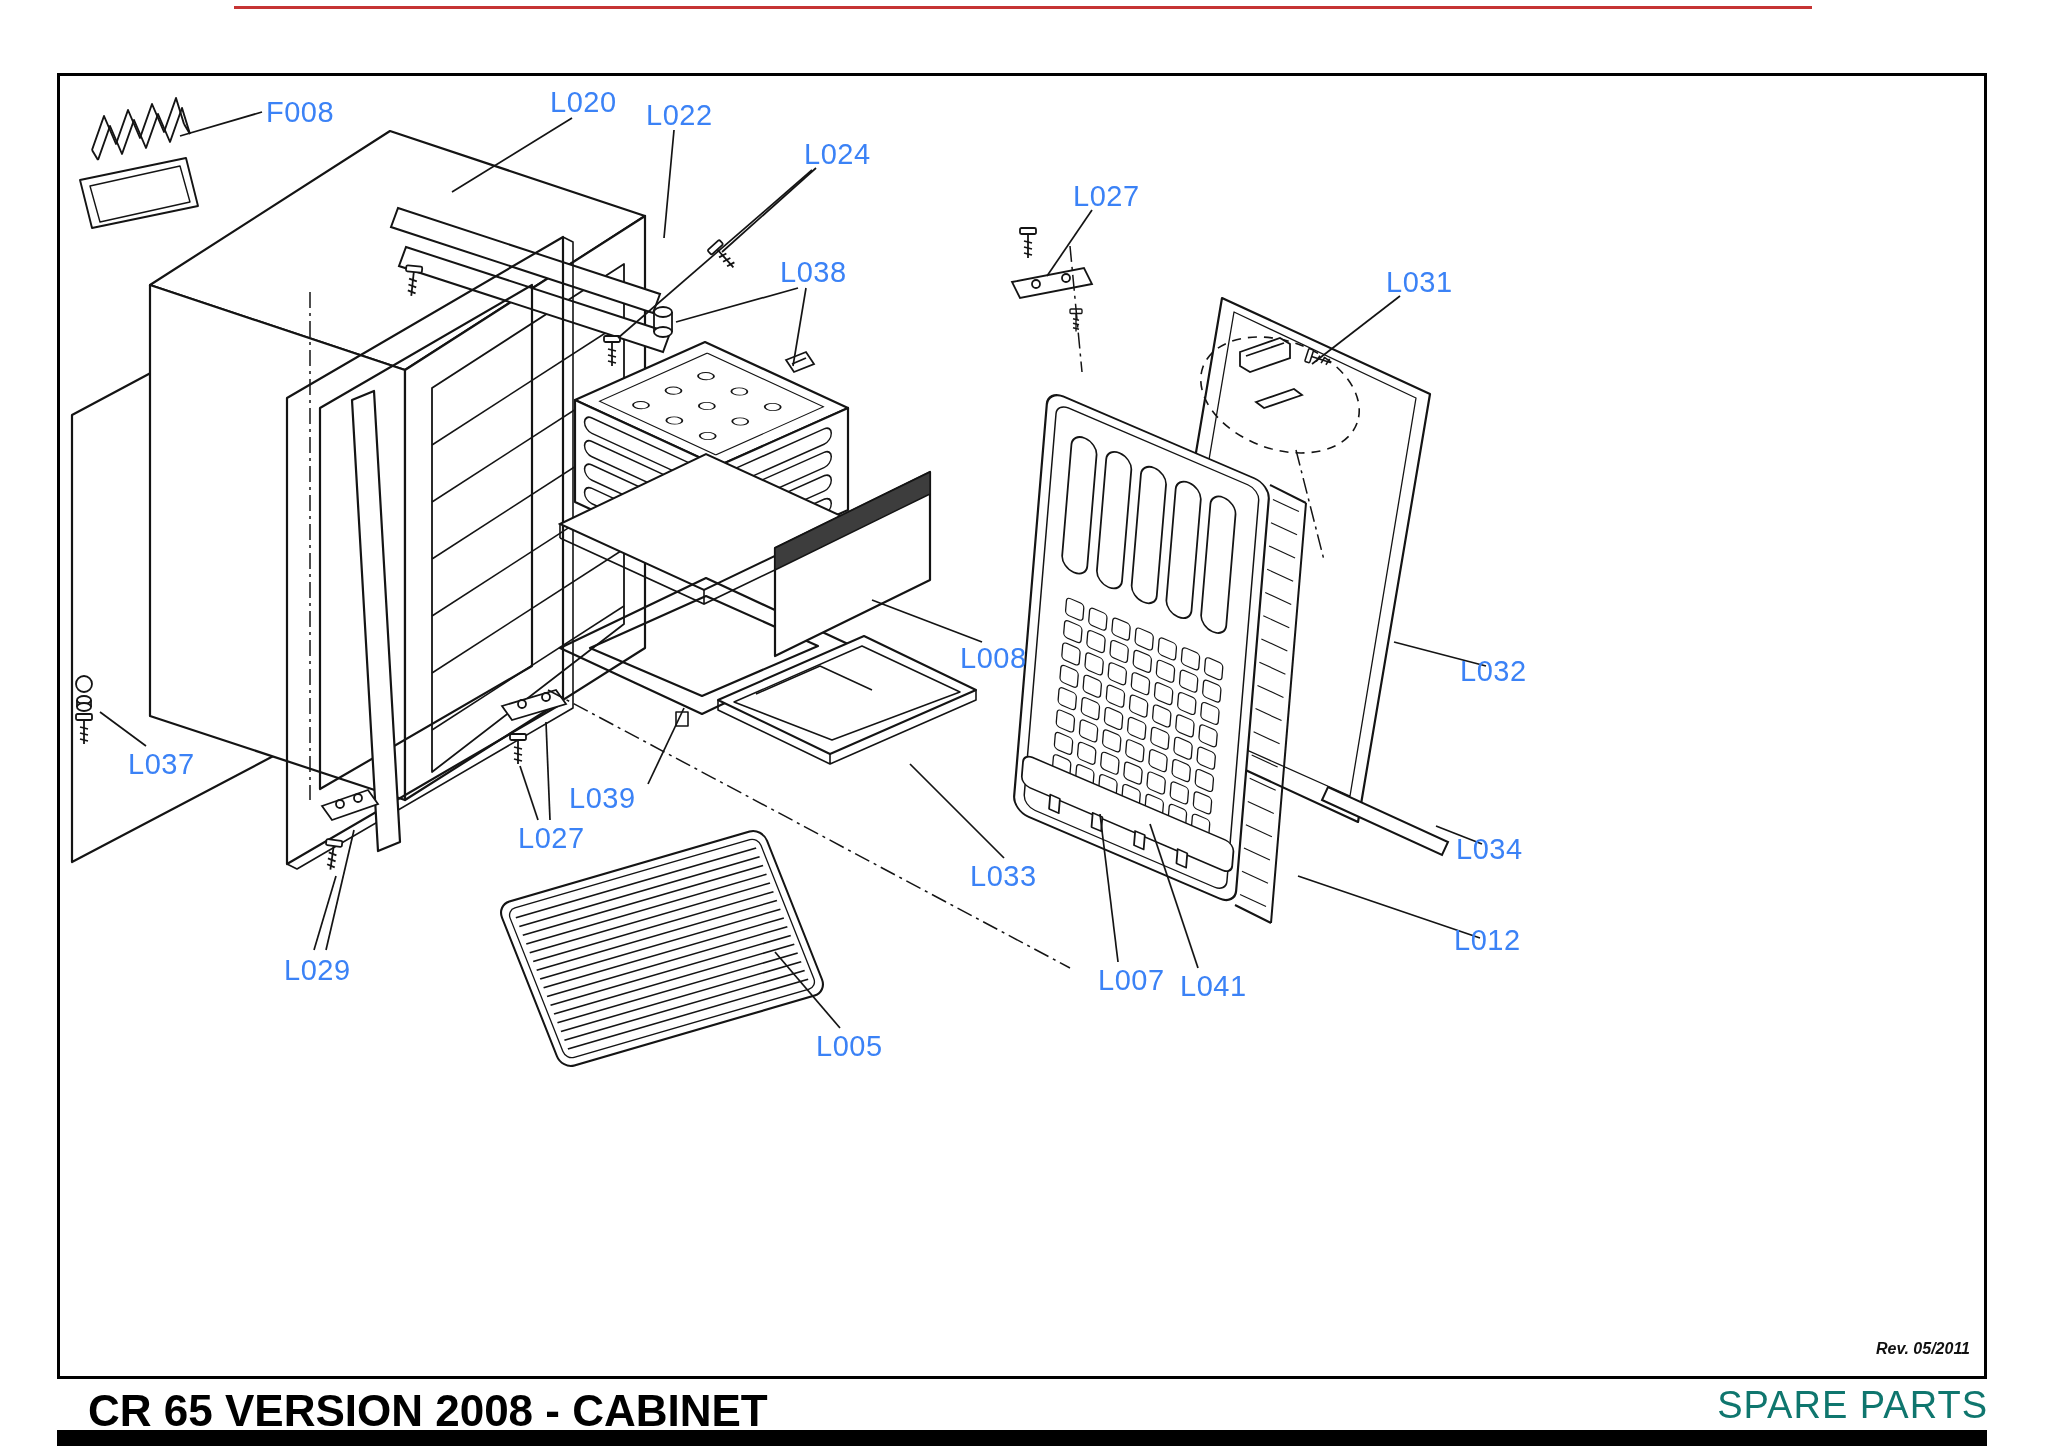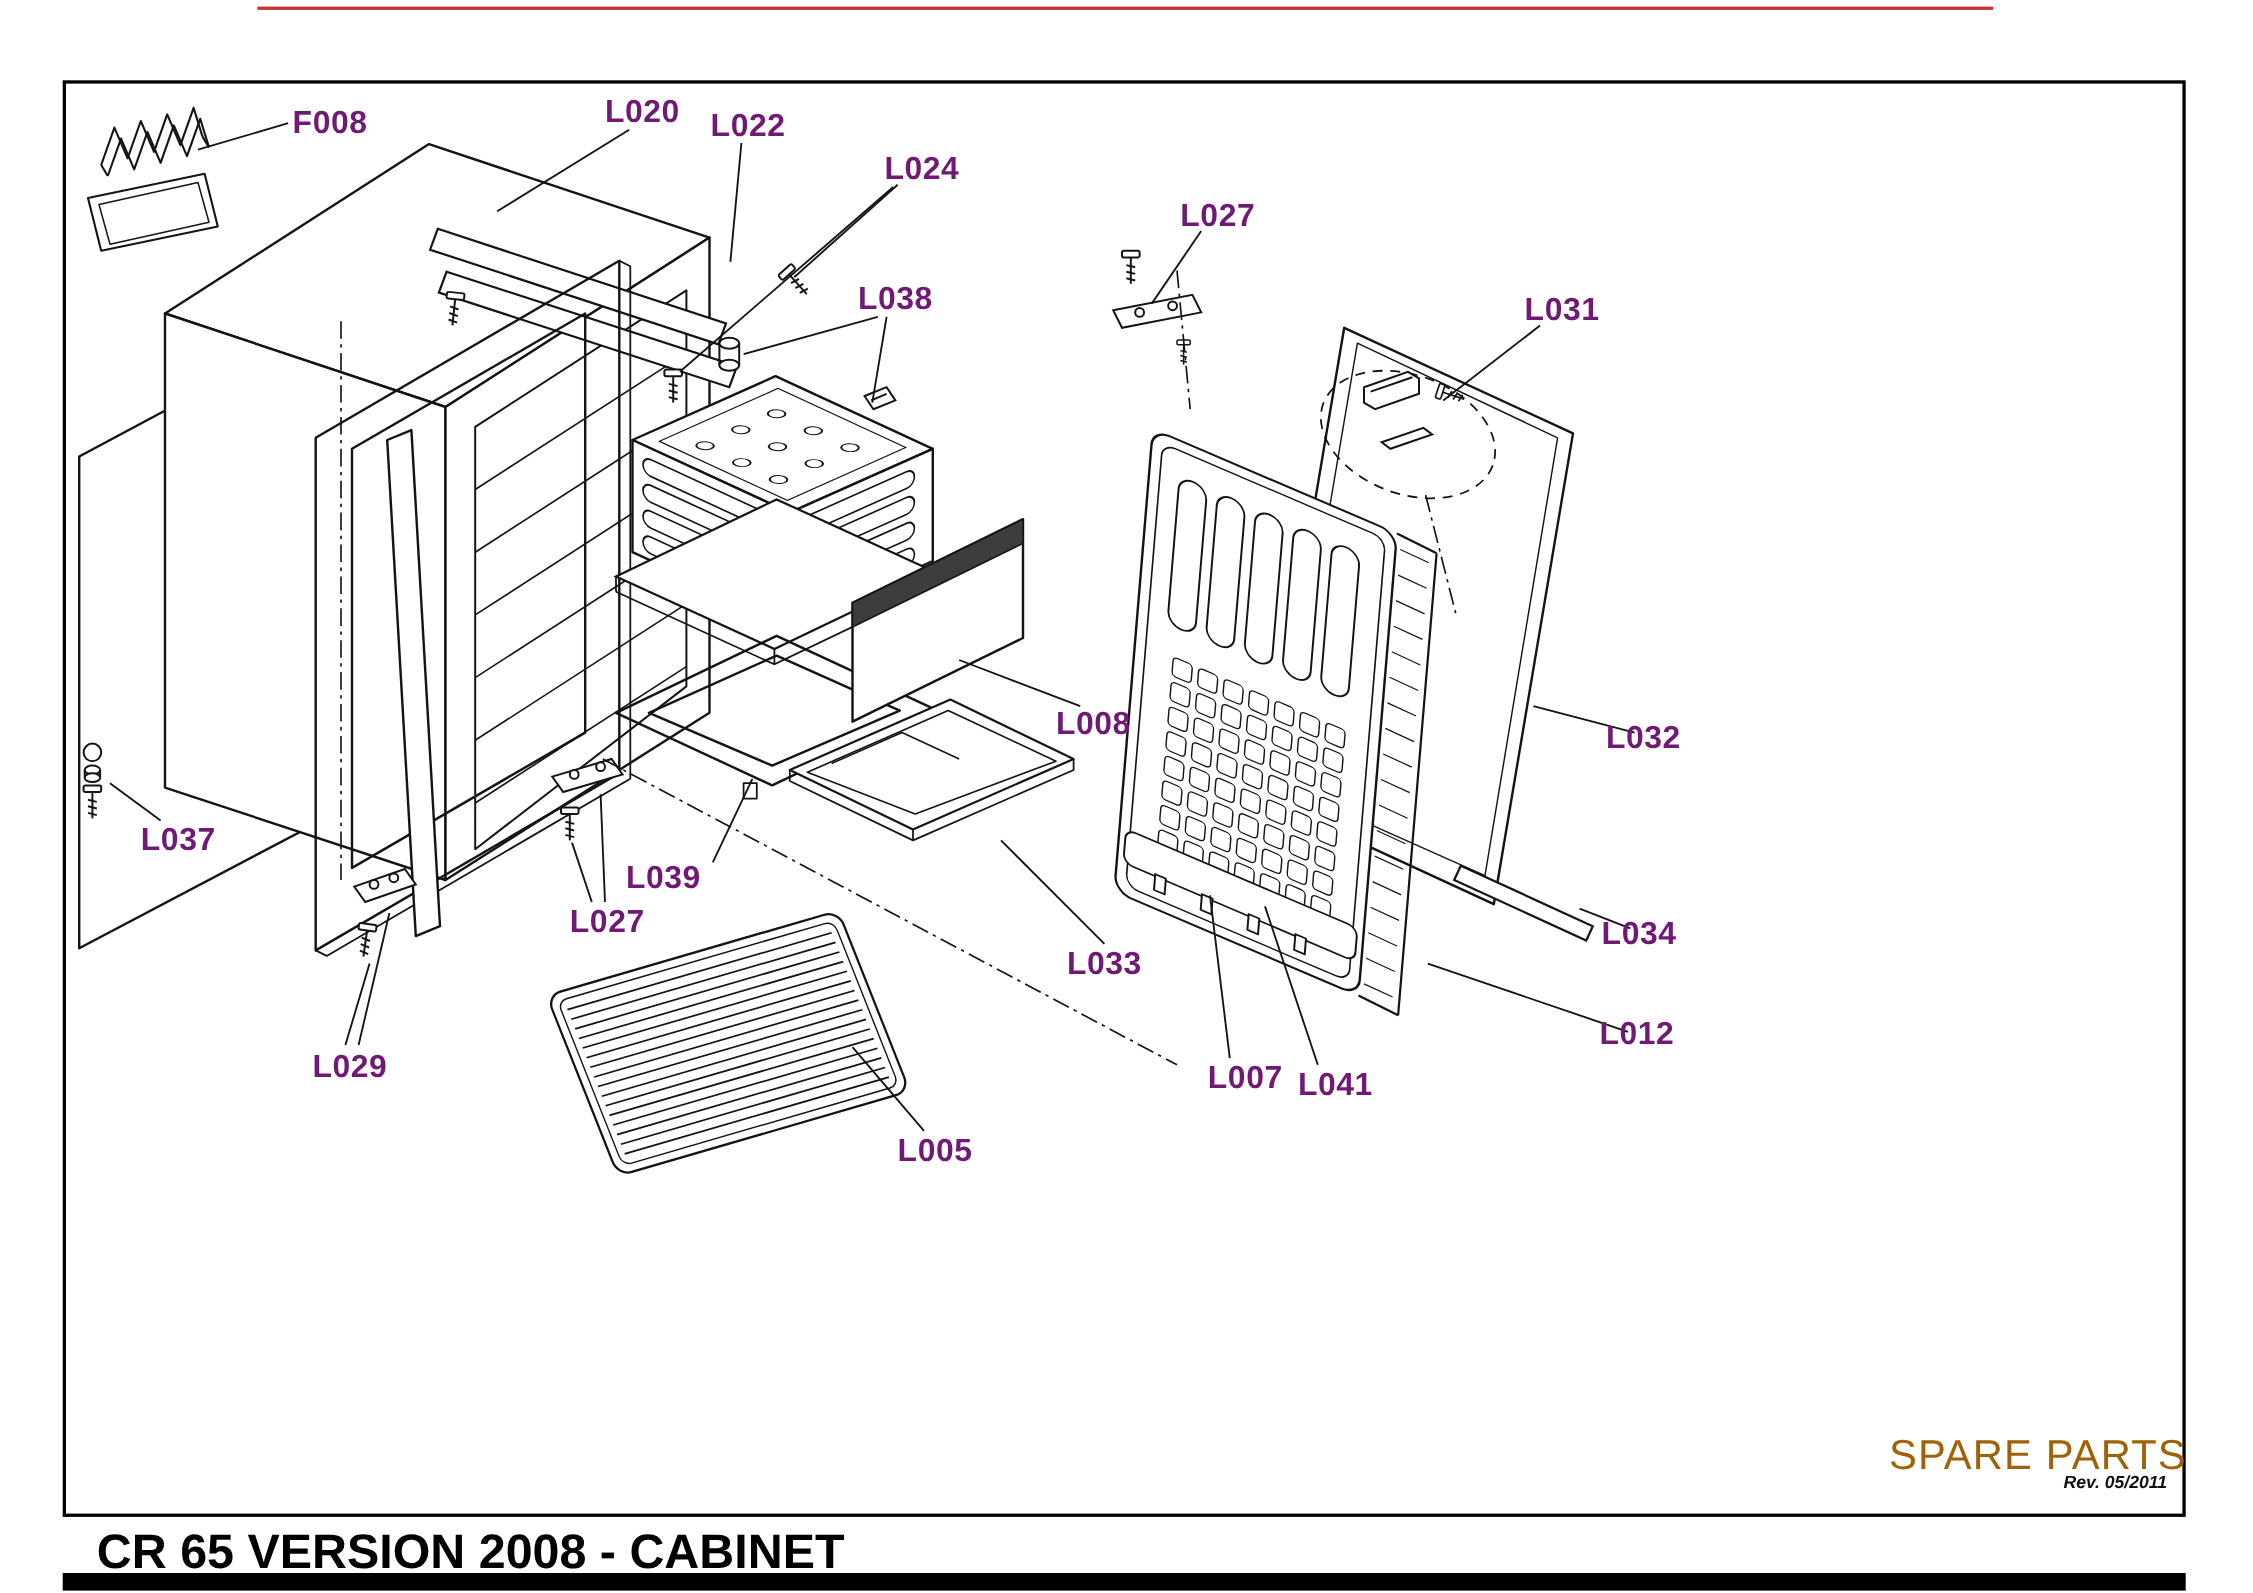--- a/index.html
+++ b/index.html
@@ -6,30 +6,30 @@
   body{
     width:2048px;height:1448px;position:relative;background:#ffffff;
     font-family:"Liberation Sans", sans-serif;overflow:hidden;color:#111;
   }
   .frame-border{
     position:absolute;left:57px;top:73px;width:1930px;height:1306px;
     border:3px solid #000;box-sizing:border-box;background:transparent;pointer-events:none;
   }
   .top-red-line{position:absolute;top:6px;left:234px;width:1578px;height:3px;background:#c63434;}
   .part-label{
-    position:absolute;font-weight:bold;font-size:29px;letter-spacing:0.5px;color:#701a75;white-space:nowrap;
+    position:absolute;font-weight:normal;font-size:29px;letter-spacing:0.5px;color:#3b82f6;white-space:nowrap;
   }
   .revision{
     position:absolute;right:78px;top:1340px;font-size:16px;font-weight:bold;font-style:italic;color:#111;
   }
   .footer-left{
     position:absolute;left:88px;top:1386px;font-size:44px;font-weight:bold;color:#000;
   }
   .footer-right{
-    position:absolute;right:60px;top:1302px;font-size:38px;font-weight:normal;letter-spacing:1px;color:#a16207;
+    position:absolute;right:60px;top:1384px;font-size:38px;font-weight:normal;letter-spacing:1px;color:#0f766e;
   }
   .bottom-bar{
     position:absolute;left:57px;top:1430px;width:1930px;height:16px;background:#000;
   }
   svg.diagram{position:absolute;left:0;top:0;}
 </style>
 </head>
 <body>
 
 <div class="top-red-line"></div>

